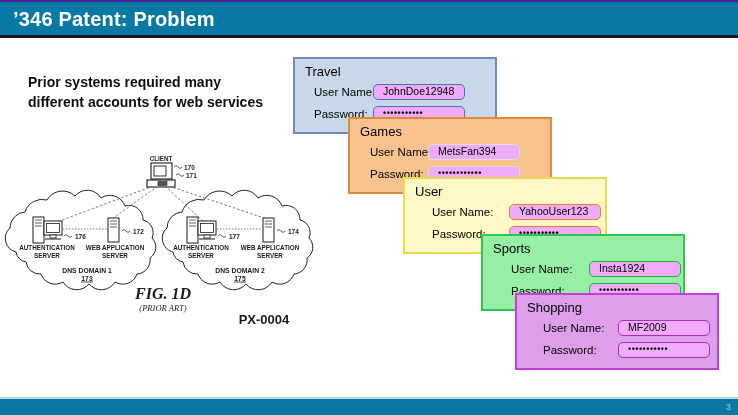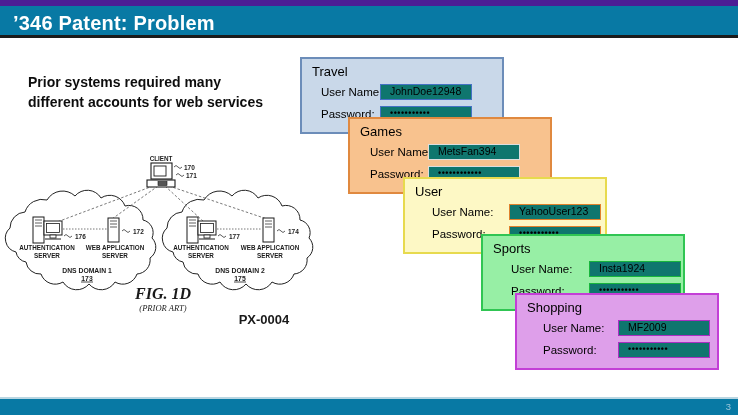--- a/index.html
+++ b/index.html
@@ -1,21 +1,21 @@
 <!DOCTYPE html>
 <html><head>
 <meta charset="utf-8">
 <style>
   html,body{margin:0;padding:0;background:#888;}
   .slide{position:relative;width:738px;height:415px;background:#ffffff;
     font-family:"Liberation Sans",sans-serif;overflow:hidden;}
 
   
   .titlebar{position:absolute;left:0;top:0;width:738px;height:35px;background:#0879a4;
-    border-top:6px solid #4c1d95;box-sizing:border-box;}
+    border-top:2px solid #4c1d95;box-sizing:border-box;}
   .titlebar h1{margin:0;position:absolute;left:13px;top:4px;font-size:20px;line-height:26px;
     font-weight:bold;color:#ffffff;letter-spacing:.2px;}
   .titlebar-rule{position:absolute;left:0;top:35px;width:738px;height:3px;background:#1b1b1b;}
 
   
   .intro{position:absolute;left:28px;top:72px;width:252px;font-size:14px;line-height:20px;color:#0d0d0d;font-weight:bold;}
 
   
   .fig{position:absolute;left:0;top:0;width:738px;height:415px;}
   .fig text{fill:#1a1a1a;}
@@ -25,26 +25,26 @@
   .fig .cap{font-family:"Liberation Serif",serif;font-style:italic;font-weight:600;font-size:16px;}
   .fig .capsub{font-family:"Liberation Serif",serif;font-style:italic;font-size:8.5px;}
   .fig .exhibit{font-family:"Liberation Sans",sans-serif;font-size:13px;font-weight:600;}
 
   
   .card{position:absolute;width:204px;height:77px;box-sizing:border-box;
     background:var(--bg);border:2px solid var(--border);}
   .card .card-title{position:absolute;left:10px;top:5px;font-size:13px;color:#000;}
   .field-label{position:absolute;left:var(--label-left);font-size:11.5px;color:#000;}
   .field-input{position:absolute;left:var(--input-left);width:92px;height:16px;box-sizing:border-box;
-    background:#0f766e;border:1.5px solid var(--input-border);border-radius:0;
+    background:#f0abfc;border:1.5px solid var(--input-border);border-radius:5px;
     font-size:10.5px;line-height:13px;padding-left:9px;color:#000;overflow:hidden;white-space:nowrap;}
   .row-user .field-label{top:27px;} .row-user .field-input{top:25px;}
   .row-pw .field-label{top:49px;}   .row-pw .field-input{top:47px;}
   .pw-text{font-size:9px;font-weight:bold;letter-spacing:.5px;line-height:13px;}
-  .card-0{left:300px;top:57px;padding-left:37px;--label-left:19px;--input-left:78px;}
+  .card-0{left:293px;top:57px;padding-left:37px;--label-left:19px;--input-left:78px;}
   .card-1{left:348px;top:117px;text-decoration:underline;--label-left:20px;--input-left:78px;}
   .card-2{left:403px;top:177px;--label-left:27px;--input-left:104px;}
   .card-3{left:481px;top:234px;--label-left:28px;--input-left:106px;}
   .card-4{left:515px;top:293px;--label-left:26px;--input-left:101px;}
 
   
   .footer{position:absolute;left:0;bottom:0;width:738px;height:16px;background:#0879a4;
     border-top:2px solid #b9d6e2;box-sizing:content-box;}
   .page-num{position:absolute;right:7px;top:2px;font-size:9.5px;color:#9dc8db;}
 </style>

